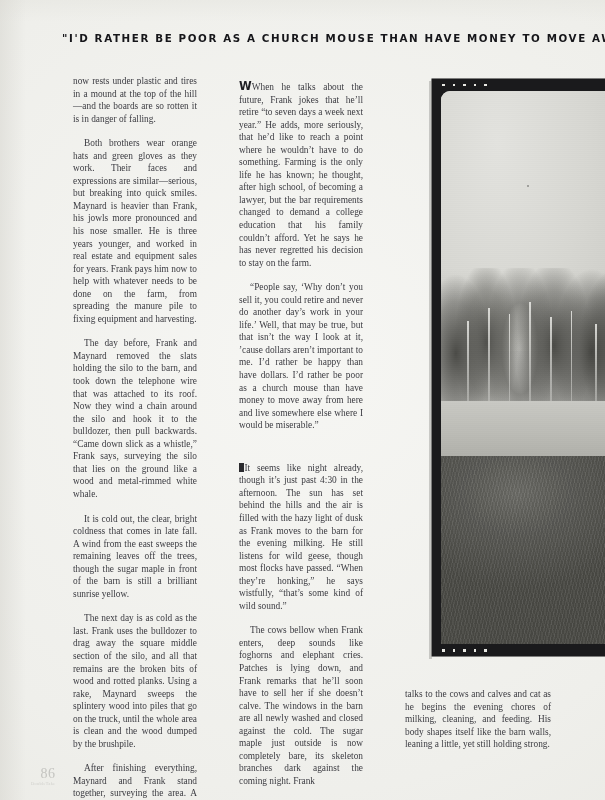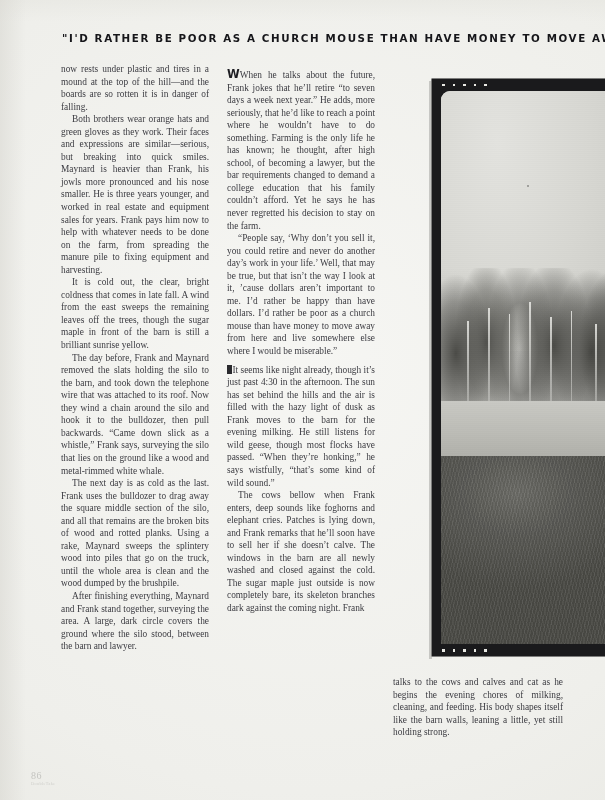--- a/index.html
+++ b/index.html
@@ -48,21 +48,21 @@
     position: absolute;
     font-family: "Liberation Serif", serif;
     font-size: 9.35px;
     line-height: 12.55px;
     color: #3b3b41;
     text-align: justify;
     text-justify: inter-word;
     hyphens: manual;
   }
   .col p {
-    margin: 0;
+    margin: 12px;
     text-indent: 11px;
   }
   .col p.noindent {
     text-indent: 0;
   }
   .col p:last-child {
     text-align: justify;
   }
   .col p.lastline {
     text-align-last: left;
@@ -202,45 +202,46 @@
   
   #folio {
     position: absolute;
     left: 31px;
     bottom: 14px;
     font-family: "Liberation Serif", serif;
     color: #c4c4c0;
     line-height: 1.05;
   }
   #folio-number {
-    font-size: 10px;
+    font-size: 14px;
     letter-spacing: 0.5px;
     display: block;
+    text-align: right;
   }
   #folio-sub {
     font-size: 4.2px;
     letter-spacing: 0.4px;
     display: block;
     color: #cfcfcb;
   }
 </style>
 </head>
 <body>
 
 <div id="page">
 
   <div id="paper-tone"></div>
 
   <div id="running-head">"I'D RATHER BE POOR AS A CHURCH MOUSE THAN HAVE MONEY TO MOVE AWAY</div>
 
   <div class="col" id="col-1">
     <p class="noindent">now rests under plastic and tires in a mound at the top of the hill—and the boards are so rotten it is in danger of falling.</p>
     <p>Both brothers wear orange hats and green gloves as they work. Their faces and expressions are similar—serious, but breaking into quick smiles. Maynard is heavier than Frank, his jowls more pronounced and his nose smaller. He is three years younger, and worked in real estate and equipment sales for years. Frank pays him now to help with whatever needs to be done on the farm, from spreading the manure pile to fixing equipment and harvesting.</p>
+    <p>The day before, Frank and Maynard removed the slats holding the silo to the barn, and took down the telephone wire that was attached to its roof. Now they wind a chain around the silo and hook it to the bulldozer, then pull backwards. “Came down slick as a whistle,” Frank says, surveying the silo that lies on the ground like a wood and metal-rimmed white whale.</p>
     <p>It is cold out, the clear, bright coldness that comes in late fall. A wind from the east sweeps the remaining leaves off the trees, though the sugar maple in front of the barn is still a brilliant sunrise yellow.</p>
-    <p>The day before, Frank and Maynard removed the slats holding the silo to the barn, and took down the telephone wire that was attached to its roof. Now they wind a chain around the silo and hook it to the bulldozer, then pull backwards. “Came down slick as a whistle,” Frank says, surveying the silo that lies on the ground like a wood and metal-rimmed white whale.</p>
     <p>The next day is as cold as the last. Frank uses the bulldozer to drag away the square middle section of the silo, and all that remains are the broken bits of wood and rotted planks. Using a rake, Maynard sweeps the splintery wood into piles that go on the truck, until the whole area is clean and the wood dumped by the brushpile.</p>
     <p>After finishing everything, Maynard and Frank stand together, surveying the area. A large, dark circle covers the ground where the silo stood, between the barn and lawyer.</p>
   </div>
 
   <div class="col" id="col-2">
     <div class="para-gap"></div>
     <p class="noindent"><span class="initial">W</span><span>When he talks about the future, Frank jokes that he’ll retire “to seven days a week next year.” He adds, more seriously, that he’d like to reach a point where he wouldn’t have to do something. Farming is the only life he has known; he thought, after high school, of becoming a lawyer, but the bar requirements changed to demand a college education that his family couldn’t afford. Yet he says he has never regretted his decision to stay on the farm.</span></p>
     <p>“People say, ‘Why don’t you sell it, you could retire and never do another day’s work in your life.’ Well, that may be true, but that isn’t the way I look at it, ’cause dollars aren’t important to me. I’d rather be happy than have dollars. I’d rather be poor as a church mouse than have money to move away from here and live somewhere else where I would be miserable.”</p>
     <div class="para-gap"></div>
     <p class="noindent"><span class="initial-block"></span><span>It seems like night already, though it’s just past 4:30 in the afternoon. The sun has set behind the hills and the air is filled with the hazy light of dusk as Frank moves to the barn for the evening milking. He still listens for wild geese, though most flocks have passed. “When they’re honking,” he says wistfully, “that’s some kind of wild sound.”</span></p>

